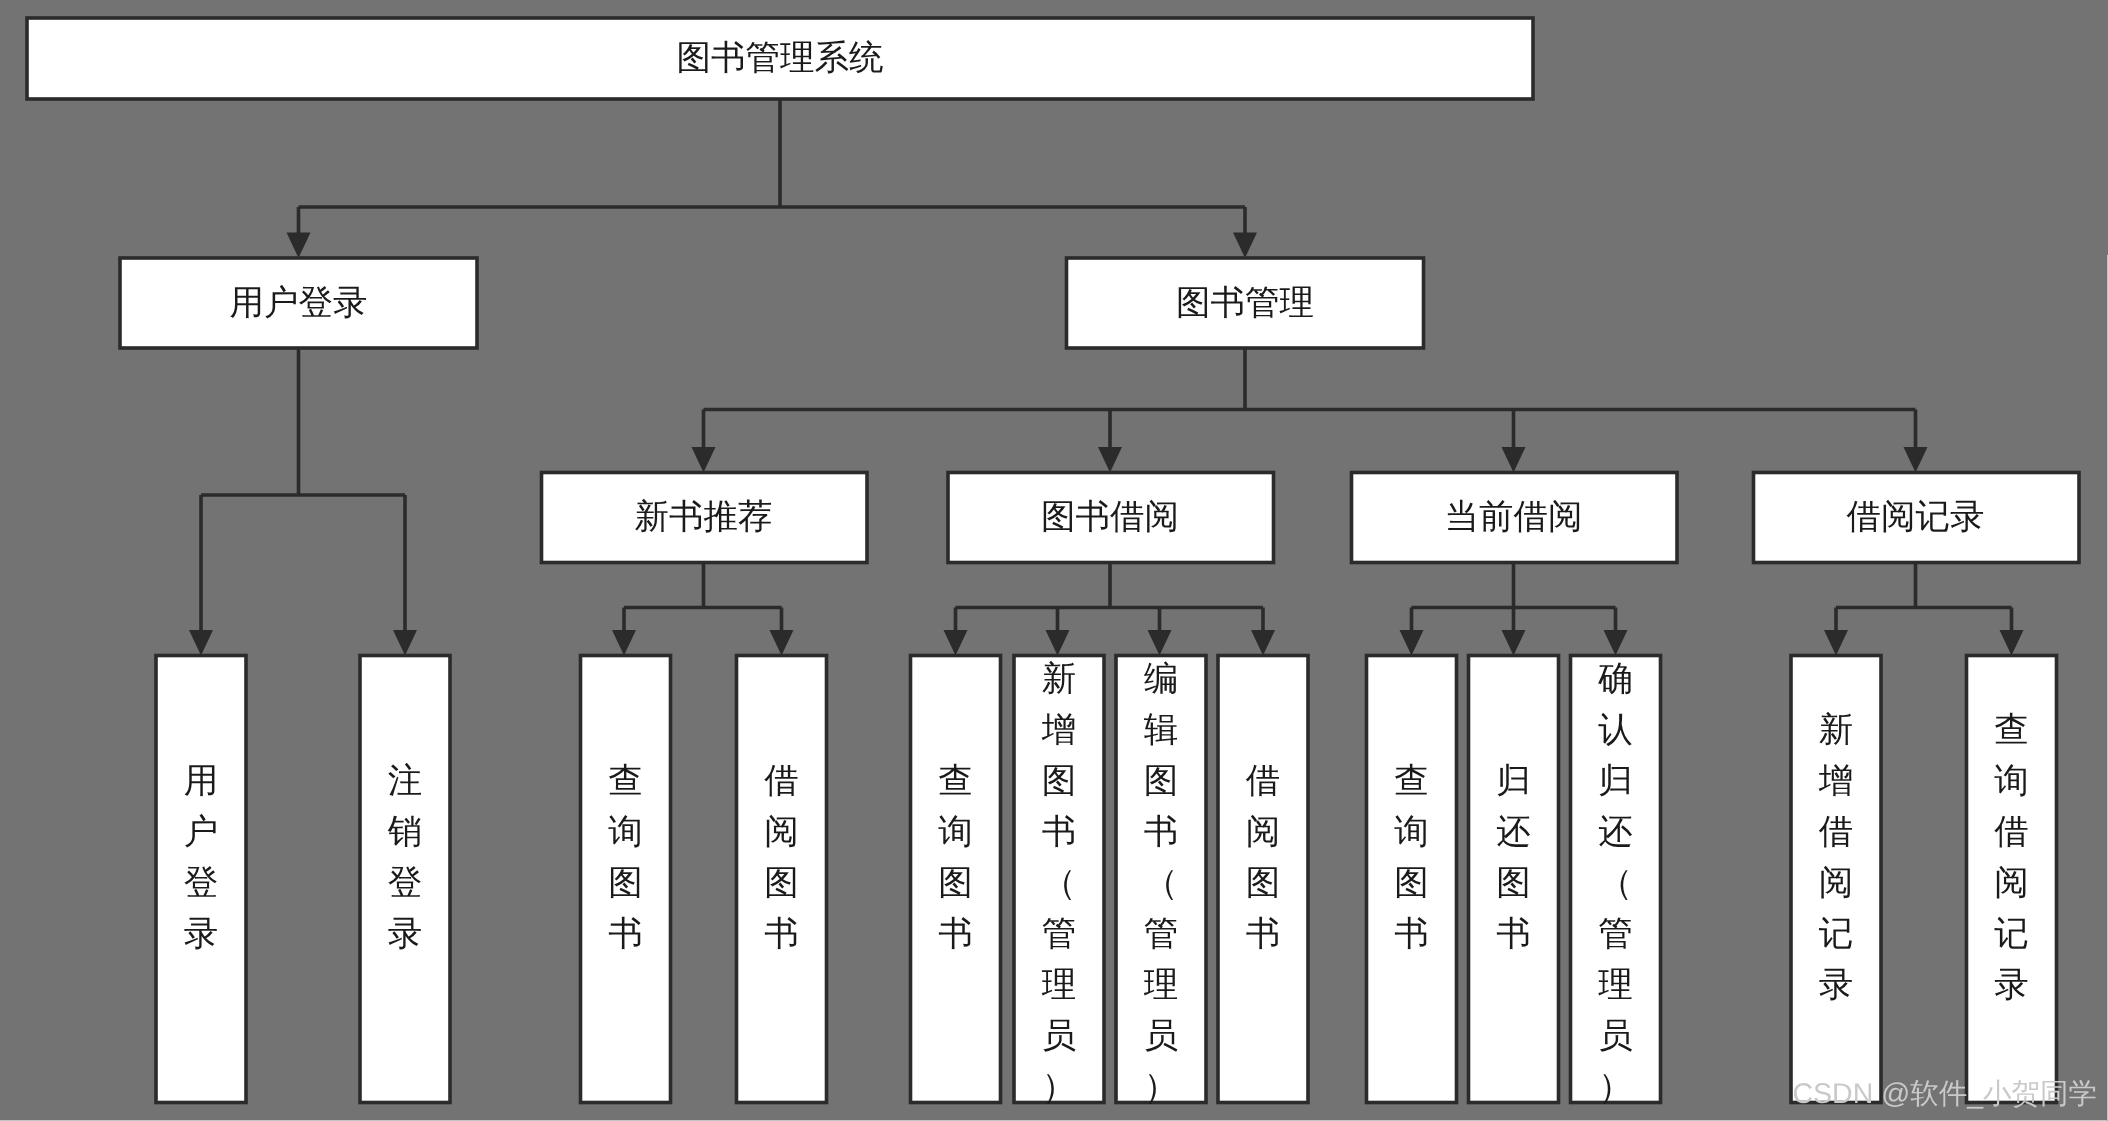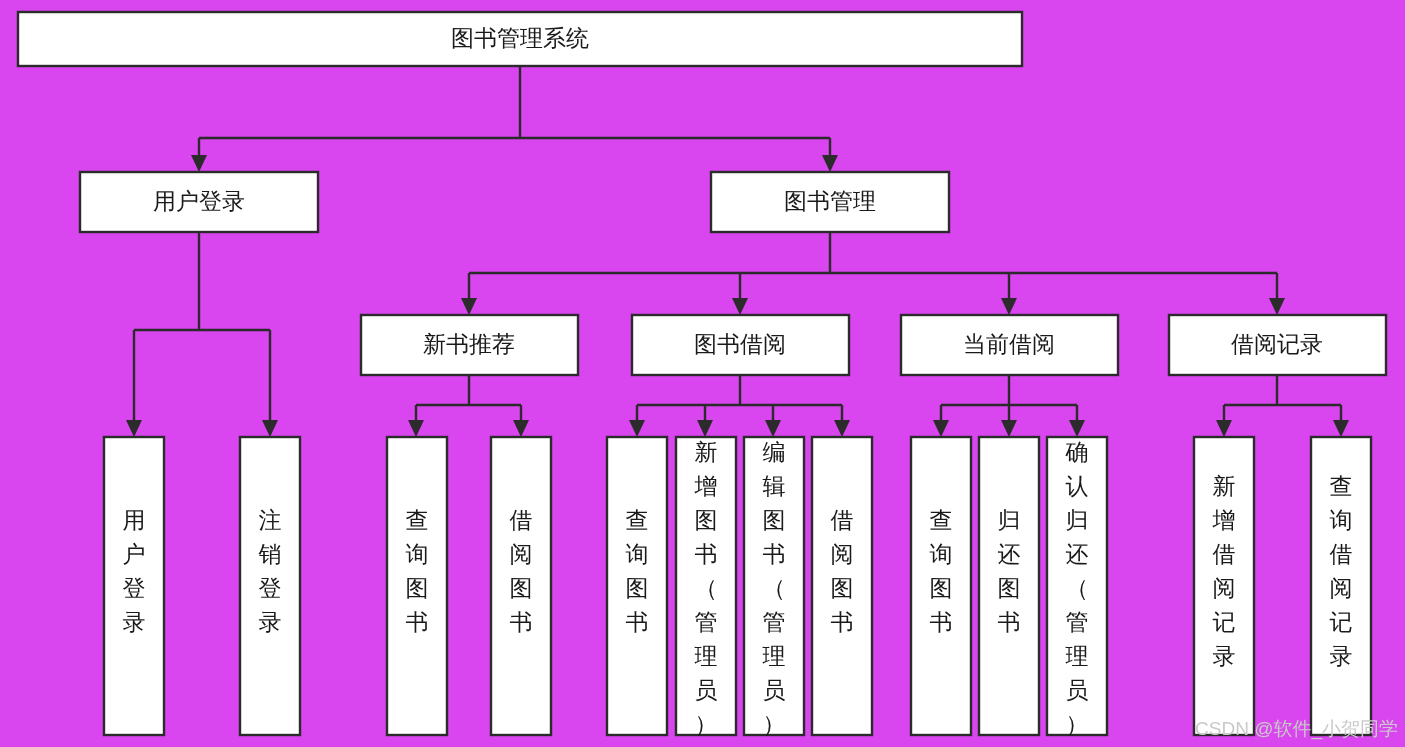--- a/index.html
+++ b/index.html
@@ -10,21 +10,21 @@
   body {
     width: 1405px;
     height: 747px;
     overflow: hidden;
     font-family: "Liberation Sans", "DejaVu Sans", sans-serif;
   }
   #diagram-root {
     position: relative;
     width: 1405px;
     height: 747px;
-    background: #d946ef;
+    background: #737373;
   }
   svg.diagram-canvas {
     display: block;
     width: 1405px;
     height: 747px;
   }
   .node-rect {
     fill: #ffffff;
     stroke: #2b2b2b;
     stroke-width: 2.4;

